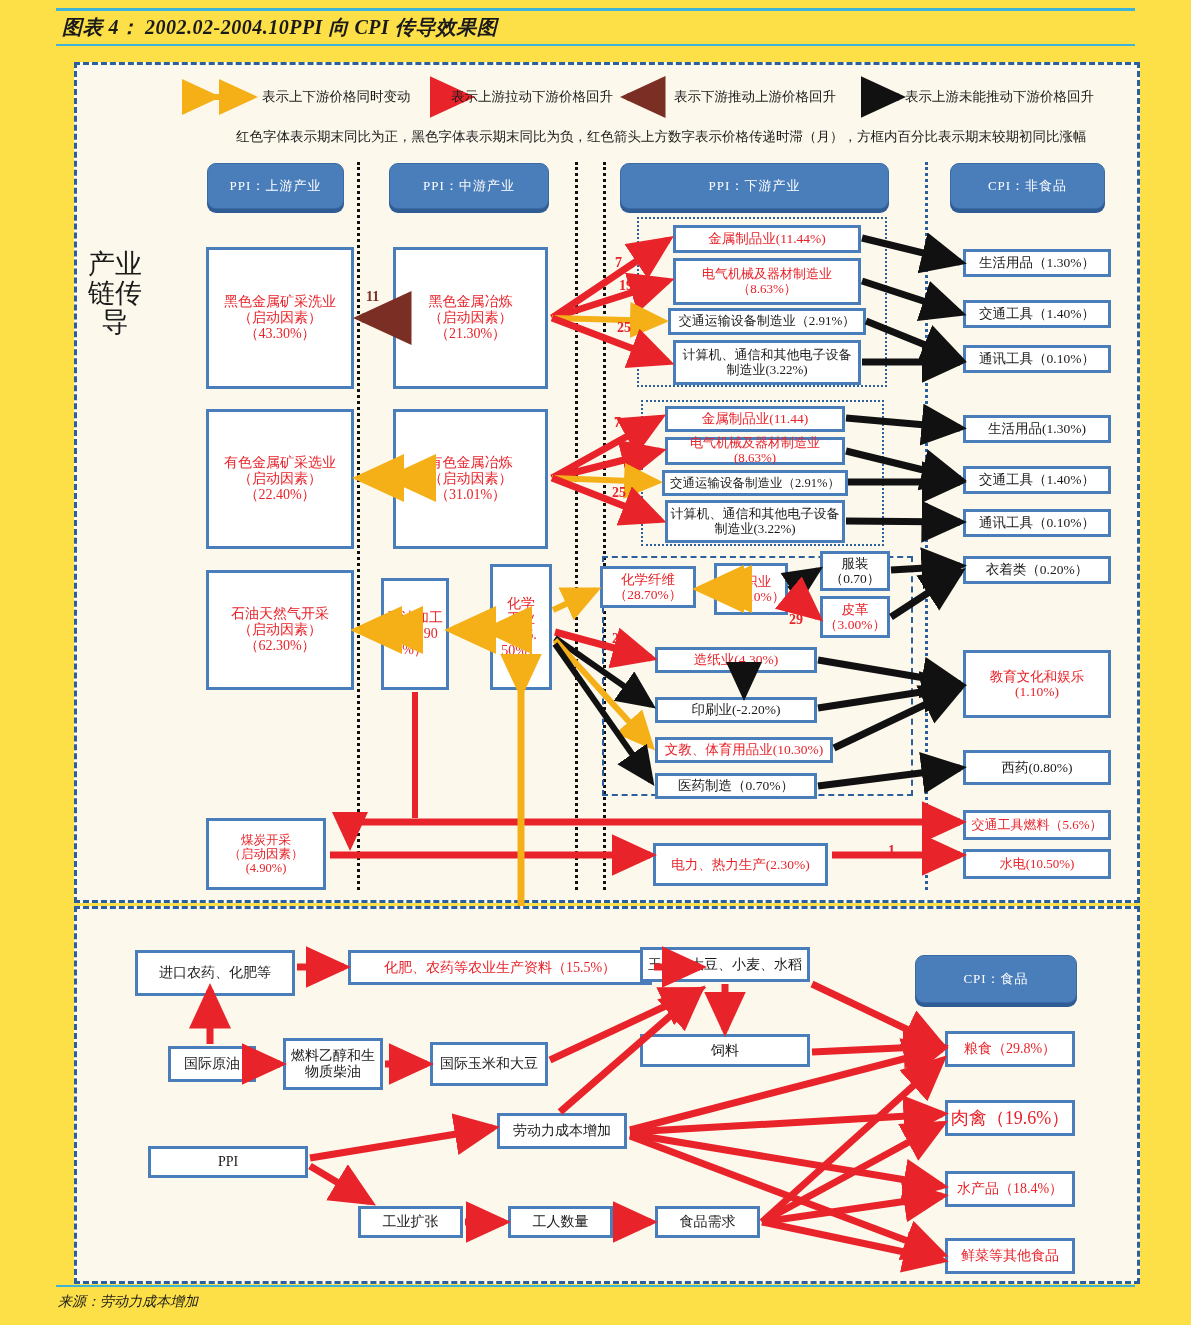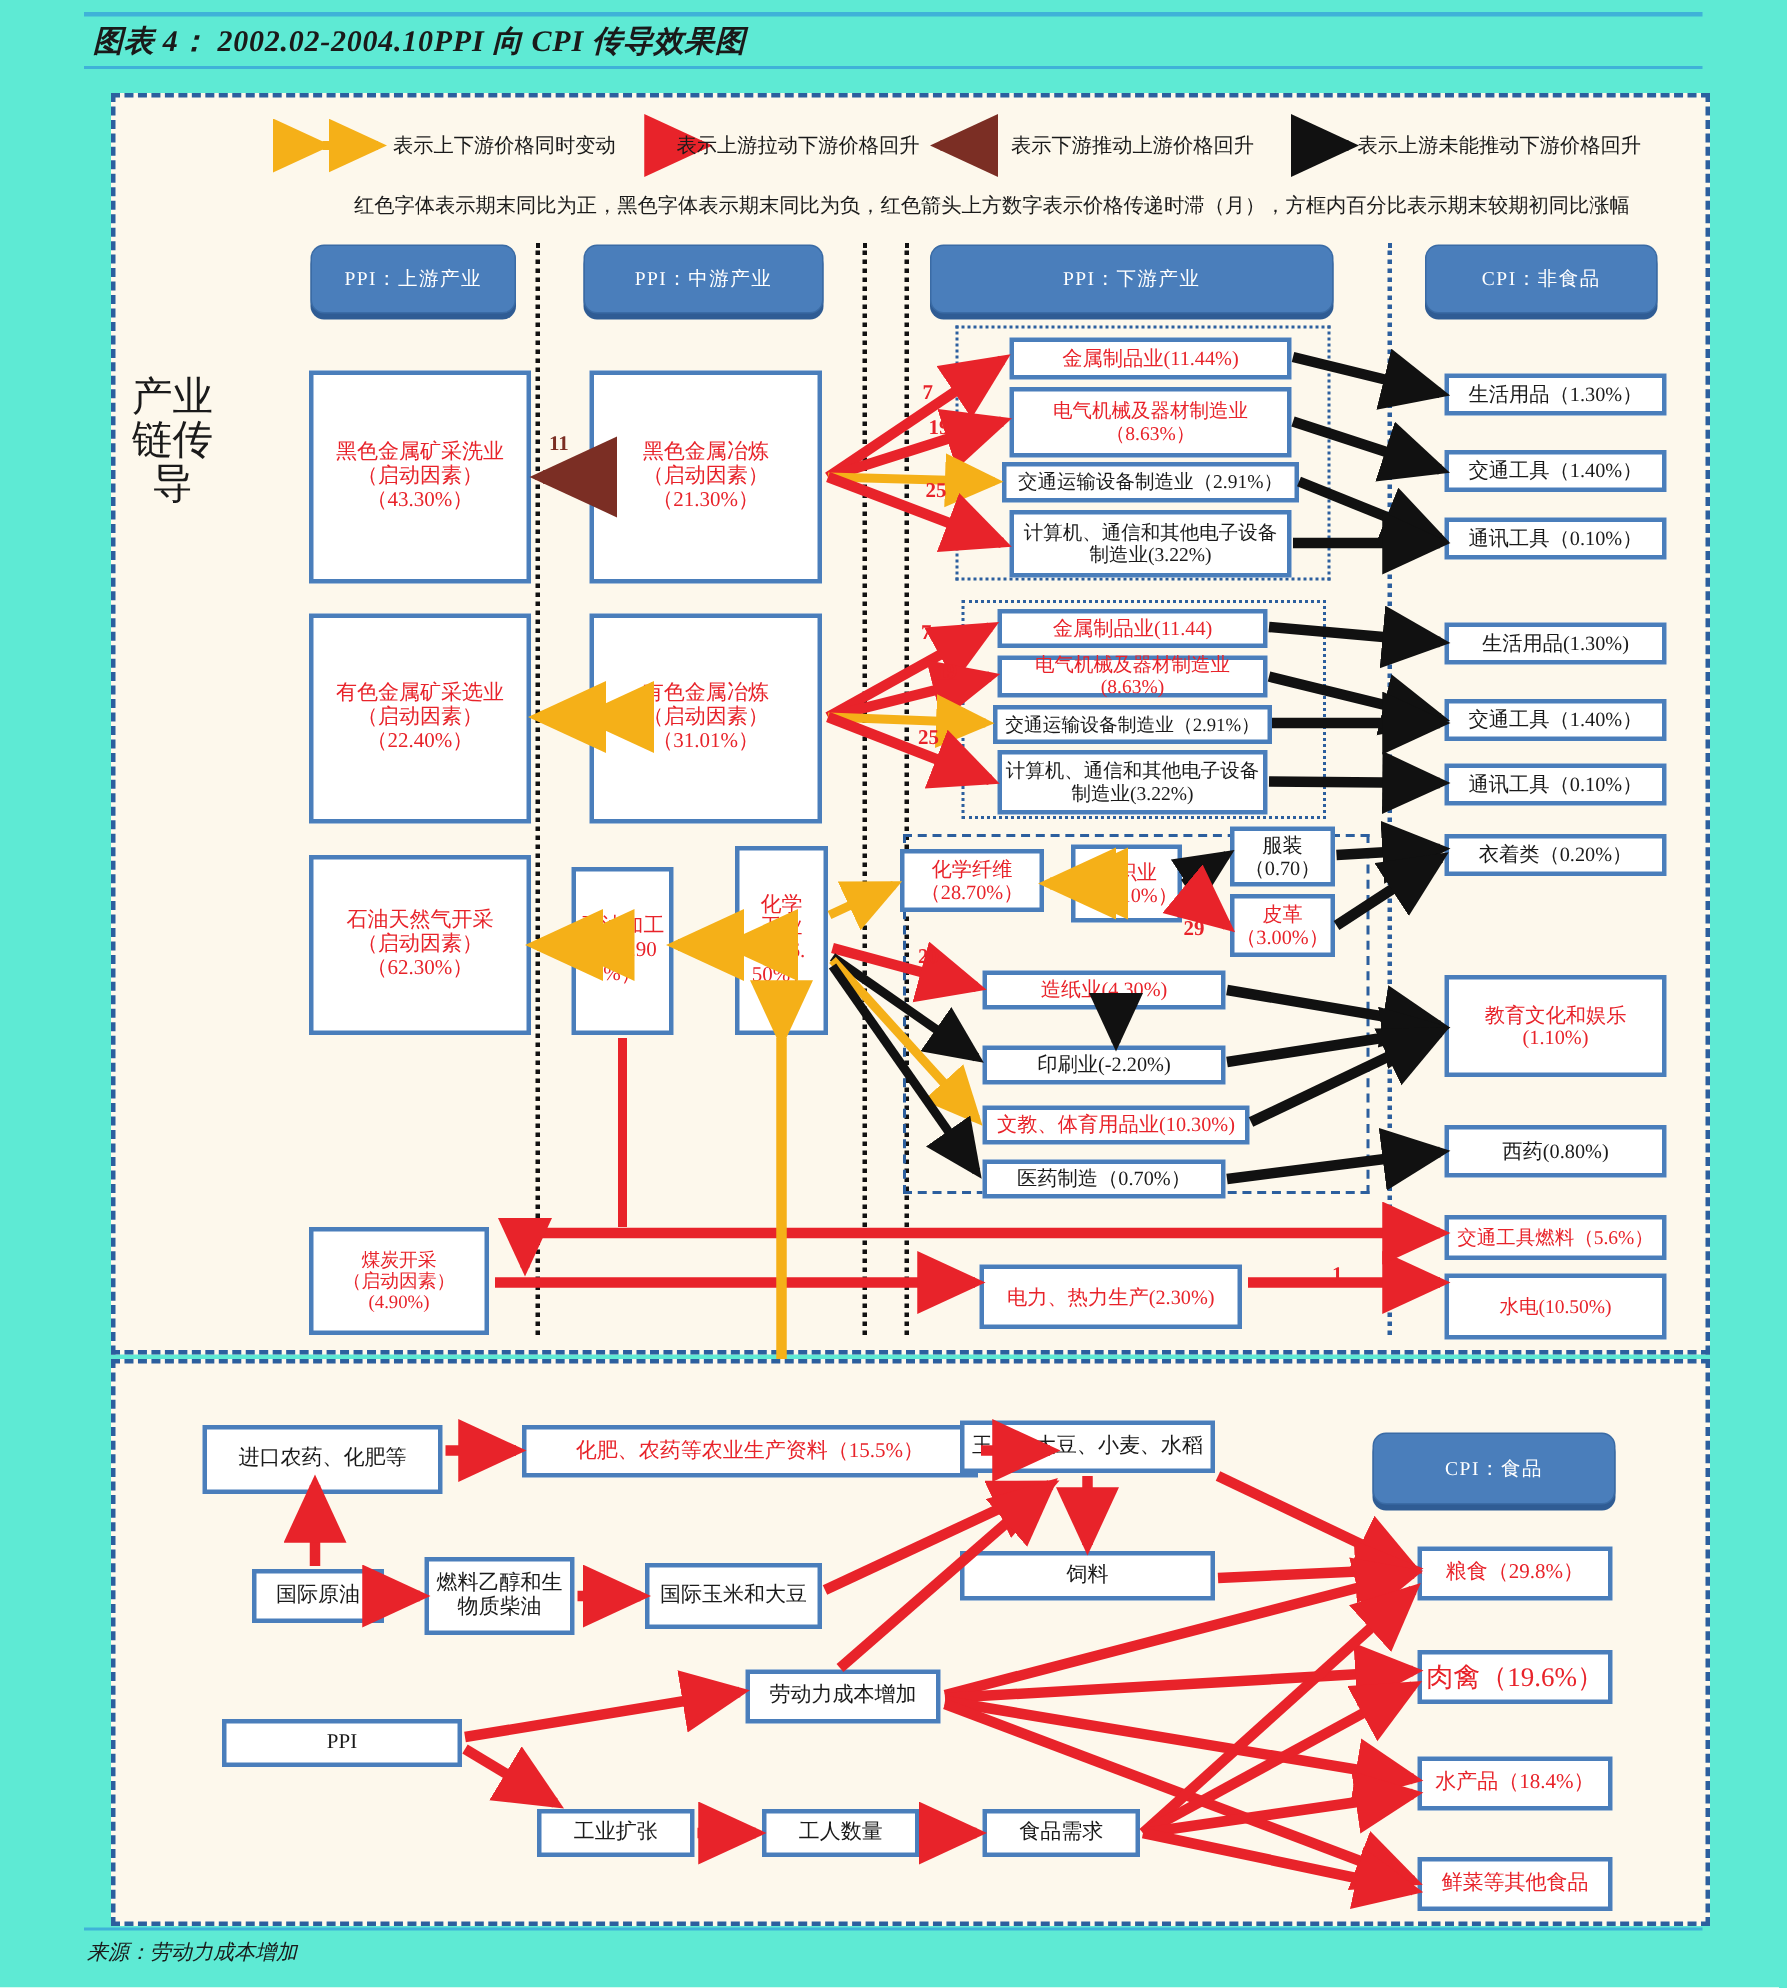--- a/index.html
+++ b/index.html
@@ -1,17 +1,17 @@
 <!DOCTYPE html>
 <html><head>
 <meta charset="utf-8">
 <style>
   html,body{margin:0;padding:0;background:#fff;}
   body{font-family:"Liberation Serif","DejaVu Serif",serif;}
-  #page{position:relative;width:1191px;height:1325px;background:#5eead4;overflow:hidden;}
+  #page{position:relative;width:1191px;height:1325px;background:#fde047;overflow:hidden;}
   .hdr-rule{position:absolute;left:56px;width:1079px;height:3px;background:#3fb2d8;}
   #title{position:absolute;left:62px;top:14px;font-size:20px;font-weight:bold;font-style:italic;
          color:#1a1a1a;letter-spacing:.5px;white-space:nowrap;}
   #source{position:absolute;left:58px;top:1293px;font-size:14px;font-style:italic;color:#1a1a1a;}
 
   .outer-box{position:absolute;border:3px dashed #2c5f9e;background:#fdf8ec;}
 
   .vlabel{position:absolute;width:58px;font-size:27px;line-height:1.08;text-align:center;color:#1a1a1a;}
 
   .hdrbox{position:absolute;background:#4a7ebb;border:1px solid #3a6ba5;border-radius:9px;
@@ -231,21 +231,21 @@
     </div>
   <div class="nbox red" style="left:963px;top:650px;width:148px;height:68px;font-size:13.5px;">
       <span>教育文化和娱乐(1.10%)</span>
     </div>
   <div class="nbox" style="left:963px;top:750px;width:148px;height:35px;font-size:13.5px;">
       <span>西药(0.80%)</span>
     </div>
   <div class="nbox red" style="left:963px;top:810px;width:148px;height:30px;font-size:13px;">
       <span>交通工具燃料（5.6%）</span>
     </div>
-  <div class="nbox red" style="left:963px;top:849px;width:148px;height:44px;font-size:13px;">
+  <div class="nbox red" style="left:963px;top:849px;width:148px;height:30px;font-size:13px;">
       <span>水电(10.50%)</span>
     </div>
 
   <svg class="ov">
 
     <line x1="391" y1="318" x2="362" y2="318" stroke="#7b2e24" stroke-width="9" marker-end="url(#mDark)"></line>
 
     <line x1="392" y1="478" x2="360" y2="478" stroke="#f5b018" stroke-width="8" marker-end="url(#mYel)" marker-start="url(#mYel)"></line>
 
     <line x1="379" y1="630" x2="358" y2="630" stroke="#f5b018" stroke-width="8" marker-end="url(#mYel)" marker-start="url(#mYel)"></line>

